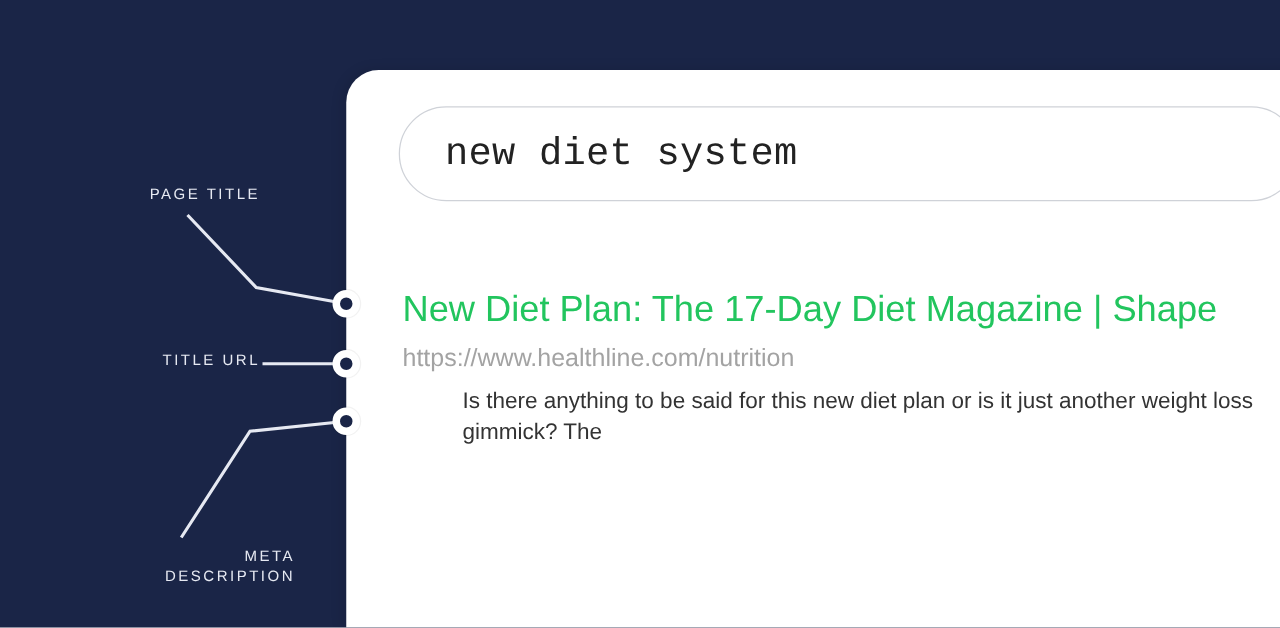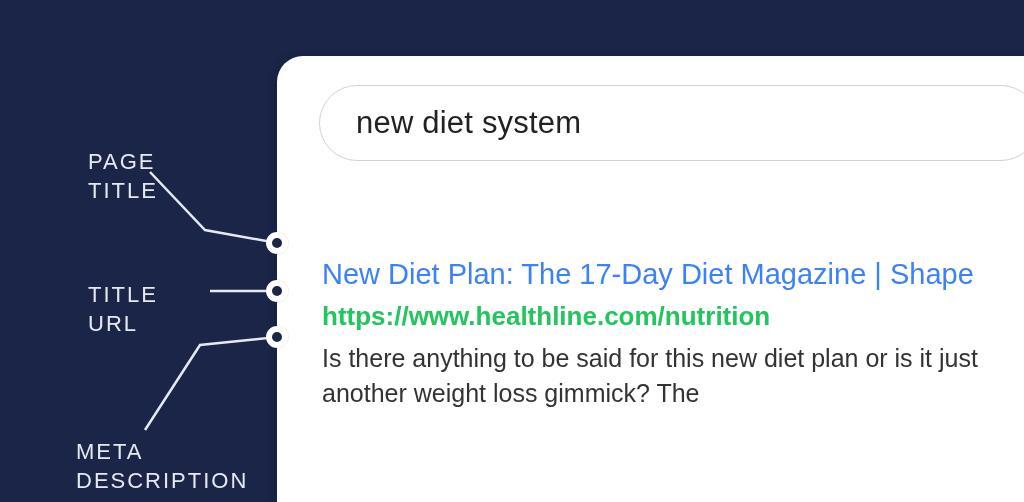--- a/index.html
+++ b/index.html
@@ -29,60 +29,59 @@
     border: 1px solid #cfd2d8;
     border-radius: 38px;
     display: flex;
     align-items: center;
     padding: 0 36px;
   }
   .search-box .query {
     font-size: 31px;
     color: #222;
     letter-spacing: 0.2px;
-    font-family: Liberation Sans, sans-serif;
+    font-family: Liberation Mono, monospace;
     font-weight: 400;
     border: none;
     outline: none;
     width: 100%;
     background: transparent;
   }
   .result {
     position: absolute;
     left: 322px;
     top: 230px;
     width: 690px;
   }
   .result .title {
     font-size: 29px;
-    color: #3b82f6;
+    color: #22c55e;
     line-height: 1.3;
     font-weight: 400;
     margin-bottom: 6px;
-    margin-top: 26px;
   }
   .result .url {
-    font-size: 26px;
-    color: #22c55e;
+    font-size: 20px;
+    color: #a3a3a3;
     line-height: 1.3;
     margin-bottom: 8px;
-    font-weight: bold;
   }
   .result .desc {
-    font-size: 25px;
+    font-size: 18px;
     color: #333;
     line-height: 1.4;
+    margin-left: 48px;
   }
   .label {
     position: absolute;
     color: #e6e9f2;
-    font-size: 22px;
+    font-size: 12px;
     letter-spacing: 2px;
     font-weight: 400;
-    text-align: left;
+    text-align: right;
     line-height: 1.3;
   }
   .lbl-title { left: 88px; top: 148px; width: 120px; }
   .lbl-url   { left: 88px; top: 281px; width: 120px; }
   .lbl-desc  { left: 76px; top: 438px; width: 160px; }
   .connector { position: absolute; pointer-events: none; }
   .dot {
     position: absolute;
     width: 22px;
     height: 22px;

